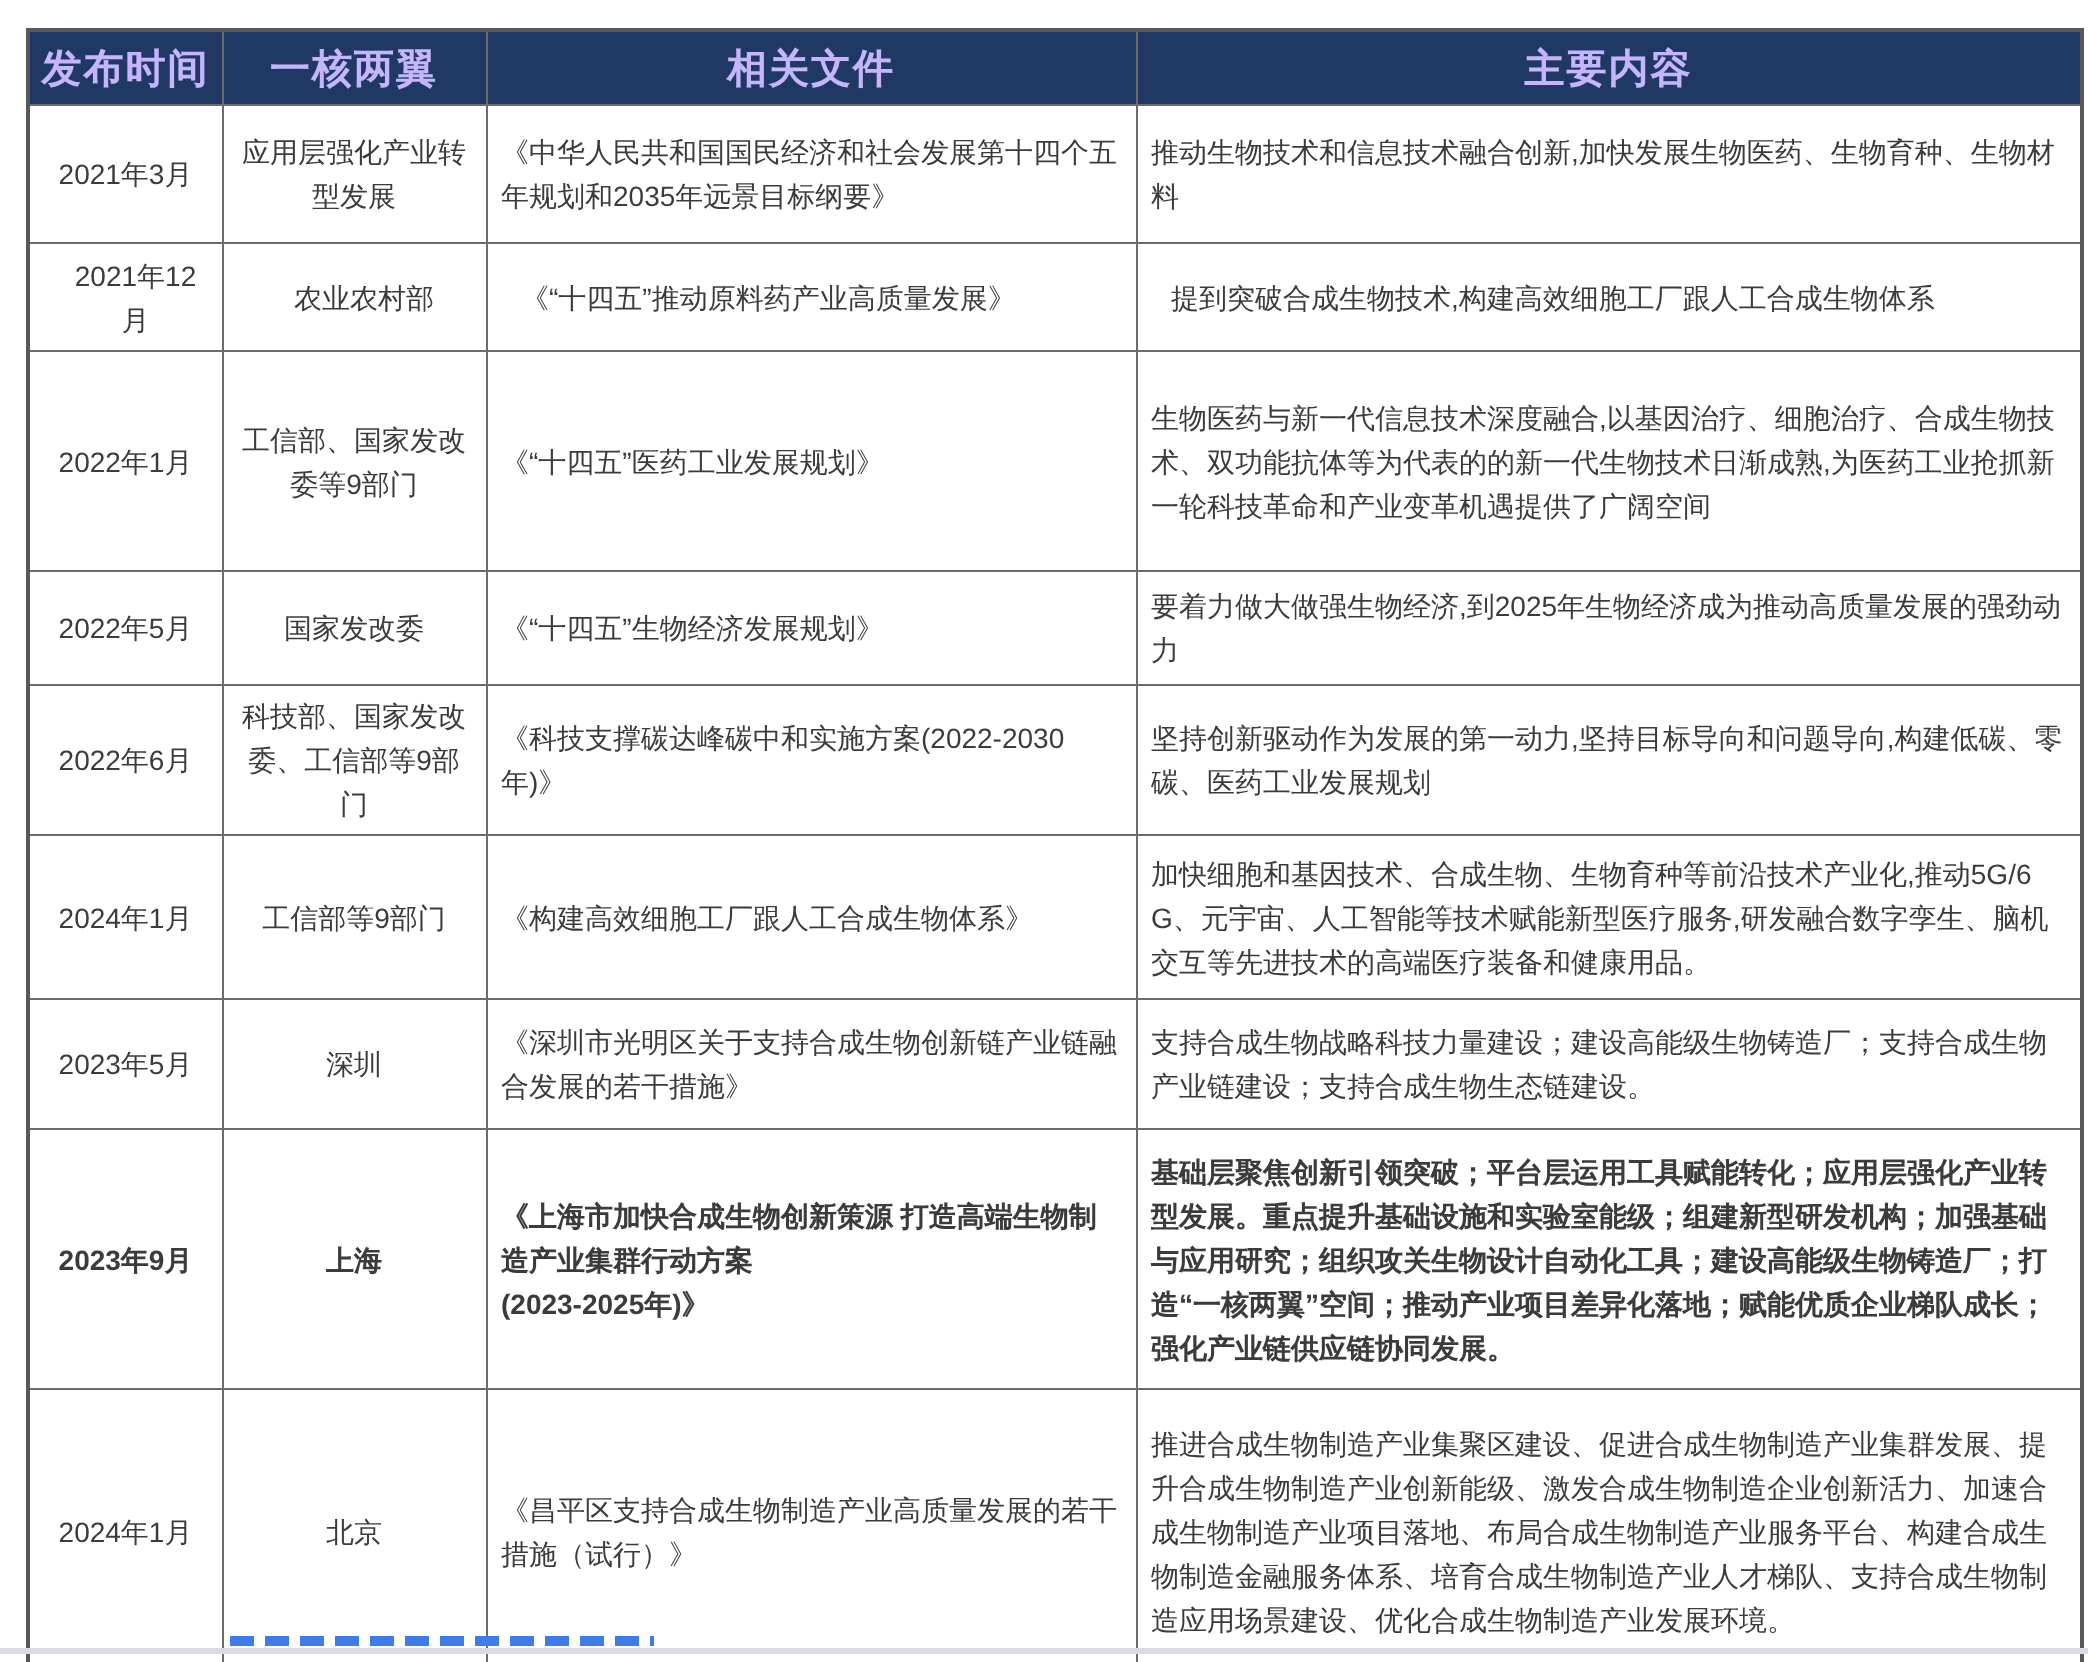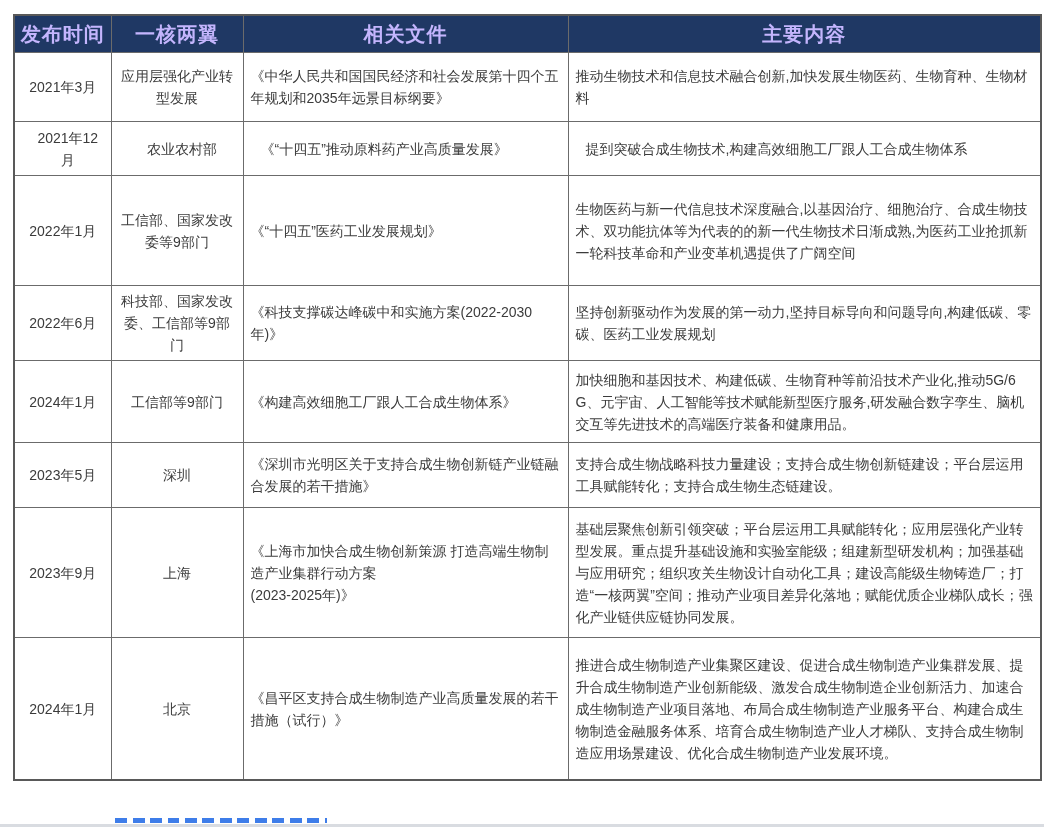--- a/index.html
+++ b/index.html
@@ -32,21 +32,21 @@
   td.c-doc{white-space:pre-line;}
   
   tr.r0 td{height:60px;}
   tr.r1 td{height:44px;}
   tr.r2 td{height:45px;padding-left:17px;}
   tr.r3 td{height:101px;}
   tr.r4 td{height:48px;}
   tr.r5 td{height:58px;}
   tr.r6 td{height:73px;}
   tr.r7 td{height:56px;}
-  tr.r8 td{height:121px;}
+  tr.r8 td{height:121px;font-weight:bold;}
   tr.r9 td{height:133px;}
   
   .bottom-line{
     position:absolute;left:0;right:0;top:824px;height:3px;
     background:#d9dce1;
   }
   .blue-dashes{
     position:absolute;left:115px;top:818px;width:212px;height:5px;
     background:repeating-linear-gradient(90deg,#3e7de9 0 12px,transparent 12px 17.5px);
   }
@@ -81,37 +81,43 @@
       <td class="c-org">农业农村部</td>
       <td class="c-doc">《“十四五”推动原料药产业高质量发展》</td>
       <td class="c-content">提到突破合成生物技术,构建高效细胞工厂跟人工合成生物体系</td>
     </tr>
     <tr class="r3">
       <td class="c-date">2022年1月</td>
       <td class="c-org">工信部、国家发改委等9部门</td>
       <td class="c-doc">《“十四五”医药工业发展规划》</td>
       <td class="c-content">生物医药与新一代信息技术深度融合,以基因治疗、细胞治疗、合成生物技术、双功能抗体等为代表的的新一代生物技术日渐成熟,为医药工业抢抓新一轮科技革命和产业变革机遇提供了广阔空间</td>
     </tr>
+    <tr class="r4">
+      <td class="c-date">2022年5月</td>
+      <td class="c-org">国家发改委</td>
+      <td class="c-doc">《“十四五”生物经济发展规划》</td>
+      <td class="c-content">要着力做大做强生物经济,到2025年生物经济成为推动高质量发展的强劲动力</td>
+    </tr>
     <tr class="r5">
       <td class="c-date">2022年6月</td>
       <td class="c-org">科技部、国家发改委、工信部等9部门</td>
       <td class="c-doc">《科技支撑碳达峰碳中和实施方案(2022-2030年)》</td>
       <td class="c-content">坚持创新驱动作为发展的第一动力,坚持目标导向和问题导向,构建低碳、零碳、医药工业发展规划</td>
     </tr>
     <tr class="r6">
       <td class="c-date">2024年1月</td>
       <td class="c-org">工信部等9部门</td>
       <td class="c-doc">《构建高效细胞工厂跟人工合成生物体系》</td>
-      <td class="c-content">加快细胞和基因技术、构建低碳、生物育种等前沿技术产业化,推动5G/6G、元宇宙、人工智能等技术赋能新型医疗服务,研发融合数字孪生、脑机交互等先进技术的高端医疗装备和健康用品。</td>
+      <td class="c-content">加快细胞和基因技术、合成生物、生物育种等前沿技术产业化,推动5G/6G、元宇宙、人工智能等技术赋能新型医疗服务,研发融合数字孪生、脑机交互等先进技术的高端医疗装备和健康用品。</td>
     </tr>
     <tr class="r7">
       <td class="c-date">2023年5月</td>
       <td class="c-org">深圳</td>
       <td class="c-doc">《深圳市光明区关于支持合成生物创新链产业链融合发展的若干措施》</td>
-      <td class="c-content">支持合成生物战略科技力量建设；支持合成生物创新链建设；平台层运用工具赋能转化；支持合成生物生态链建设。</td>
+      <td class="c-content">支持合成生物战略科技力量建设；建设高能级生物铸造厂；支持合成生物产业链建设；支持合成生物生态链建设。</td>
     </tr>
     <tr class="r8">
       <td class="c-date">2023年9月</td>
       <td class="c-org">上海</td>
       <td class="c-doc">《上海市加快合成生物创新策源 打造高端生物制造产业集群行动方案
 (2023-2025年)》</td>
       <td class="c-content">基础层聚焦创新引领突破；平台层运用工具赋能转化；应用层强化产业转型发展。重点提升基础设施和实验室能级；组建新型研发机构；加强基础与应用研究；组织攻关生物设计自动化工具；建设高能级生物铸造厂；打造“一核两翼”空间；推动产业项目差异化落地；赋能优质企业梯队成长；强化产业链供应链协同发展。</td>
     </tr>
     <tr class="r9">
       <td class="c-date">2024年1月</td>

